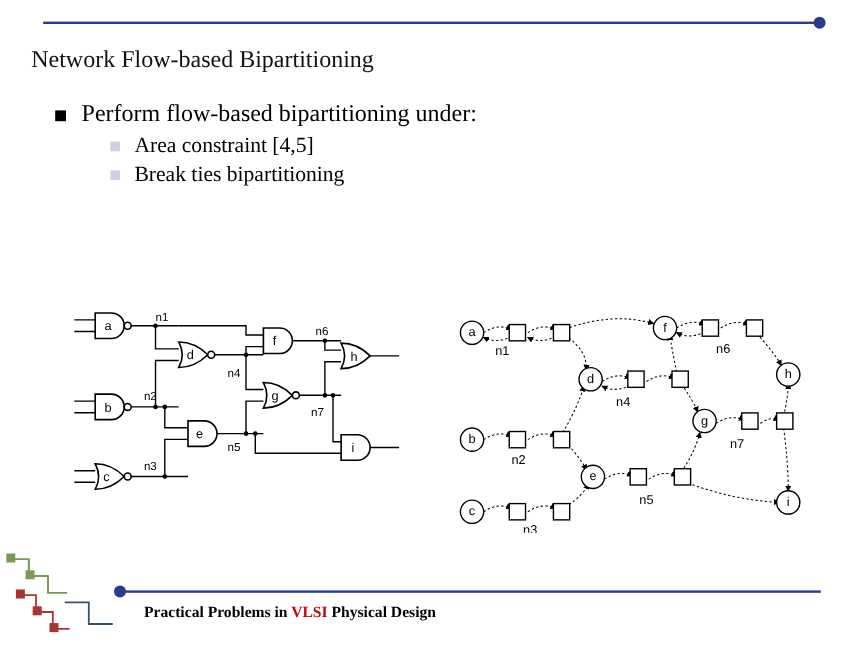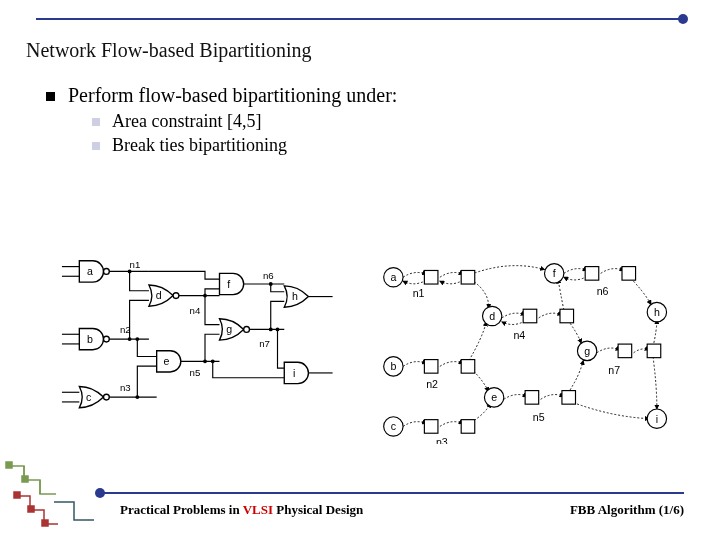--- a/index.html
+++ b/index.html
@@ -420,15 +420,14 @@
       </g>
   </g>
 </svg>
 
 <div class="footer">
   <div class="footer-rule"></div>
   <div class="footer-text">
     <span class="left">
       <span>Practical Problems in </span><span class="vlsi">VLSI</span><span> Physical Design</span>
     </span>
-    <span>FBB Algorithm (1/6)</span>
   </div>
 </div>
 
 </body></html>

